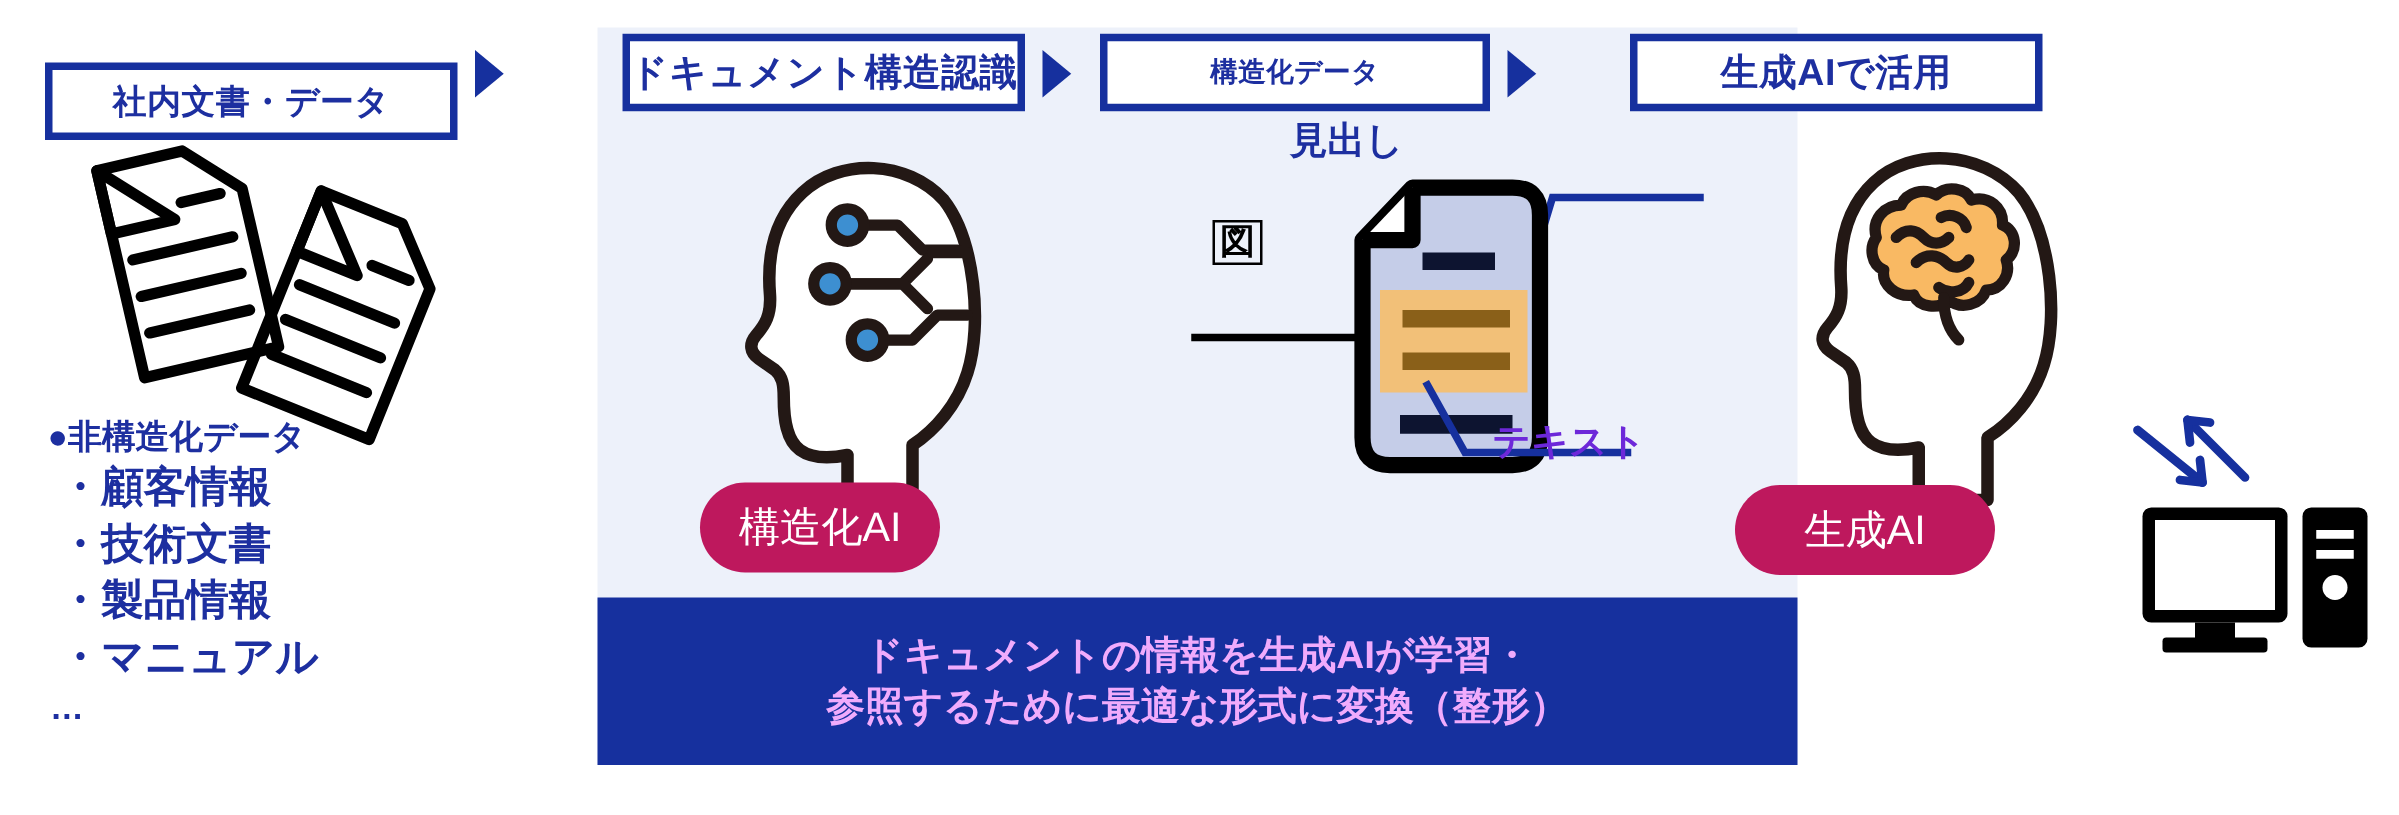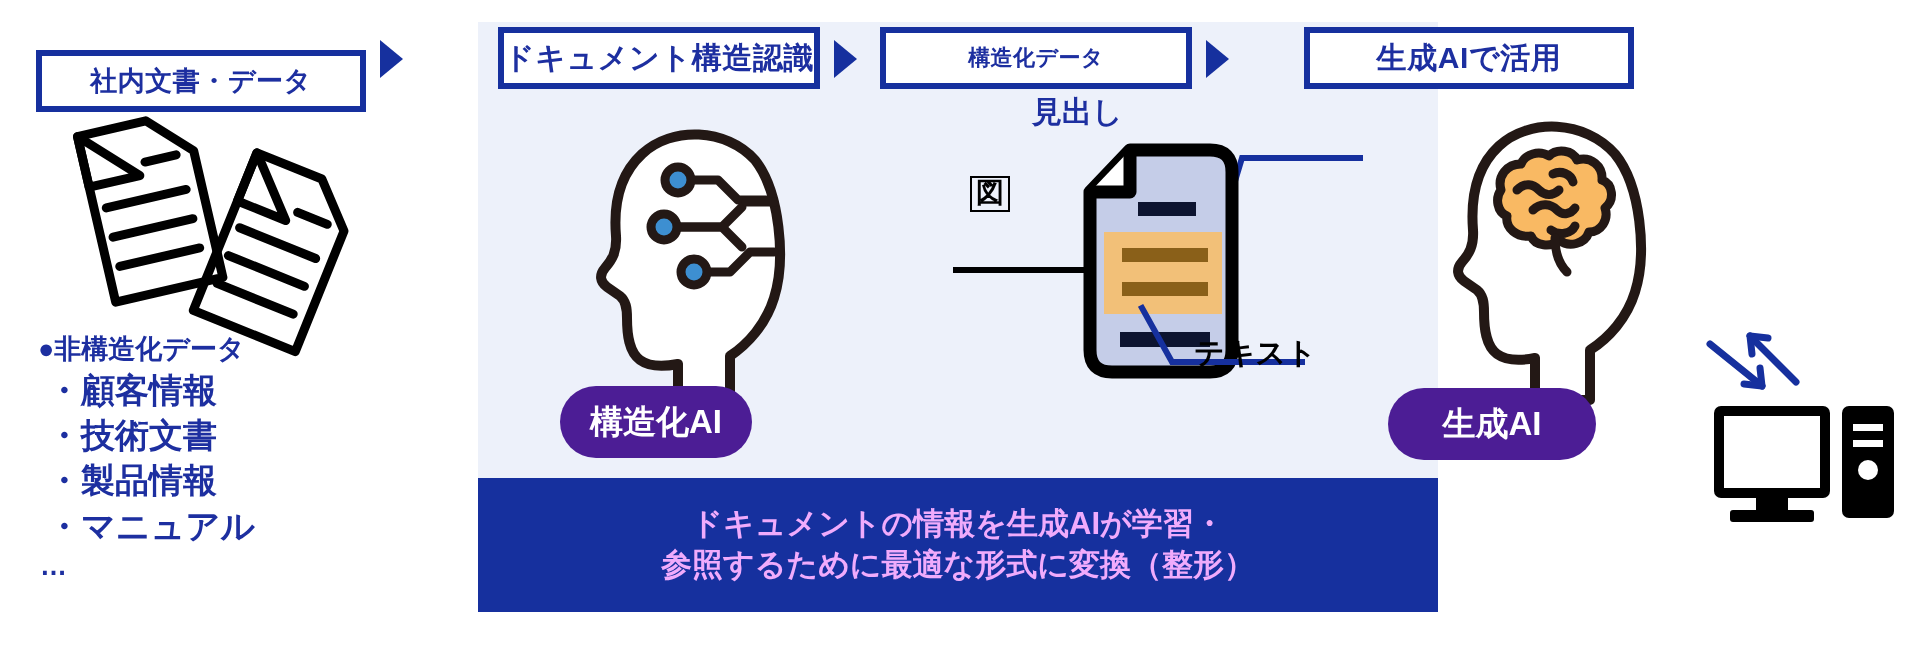--- a/index.html
+++ b/index.html
@@ -53,25 +53,25 @@
     font-weight: 700;
     line-height: 1.33;
   }
   .bullets .b-main { font-size: 27px; }
   .bullets .b-sub  { font-size: 34px; padding-left: 9px; }
   .bullets .b-dots { font-size: 27px; padding-left: 2px; letter-spacing: 2px; }
 
   
   .pill {
     position: absolute;
-    background: #4c1d95;
+    background: #be185d;
     color: #ffffff;
     border-radius: 999px;
     display: flex; align-items: center; justify-content: center;
-    font-size: 33px; font-weight: 700;
+    font-size: 33px; font-weight: 400;
     white-space: nowrap;
   }
   #pill-structured { left: 560px; top: 386px; width: 192px; height: 72px; }
   #pill-genai      { left: 1388px; top: 388px; width: 208px; height: 72px; }
 
   
   .caption {
     position: absolute; left: 478px; top: 478px;
     width: 960px; height: 134px;
     background: #16309e;
@@ -83,21 +83,21 @@
     text-align: center;
   }
 
   
   .anno {
     position: absolute;
     font-weight: 700;
     white-space: nowrap;
   }
   #anno-heading { left: 1032px; top: 92px; font-size: 30px; color: #1d2fa0; }
-  #anno-text    { left: 1194px; top: 333px; font-size: 30px; color: #000000; }
+  #anno-text    { left: 1194px; top: 333px; font-size: 30px; color: #6d28d9; }
   #anno-figure  {
     left: 970px; top: 176px; font-size: 28px; color: #000000;
     border: 2.5px solid #000; padding: 1px 4px 3px 4px; line-height: 1;
   }
 
   svg { position: absolute; overflow: visible; display: block; }
   #svg-docs   { left: 60px;  top: 105px; }
   #svg-head1  { left: 598px; top: 120px; }
   #svg-doc2   { left: 1080px;top: 140px; }
   #svg-leads  { left: 940px; top: 90px; }

